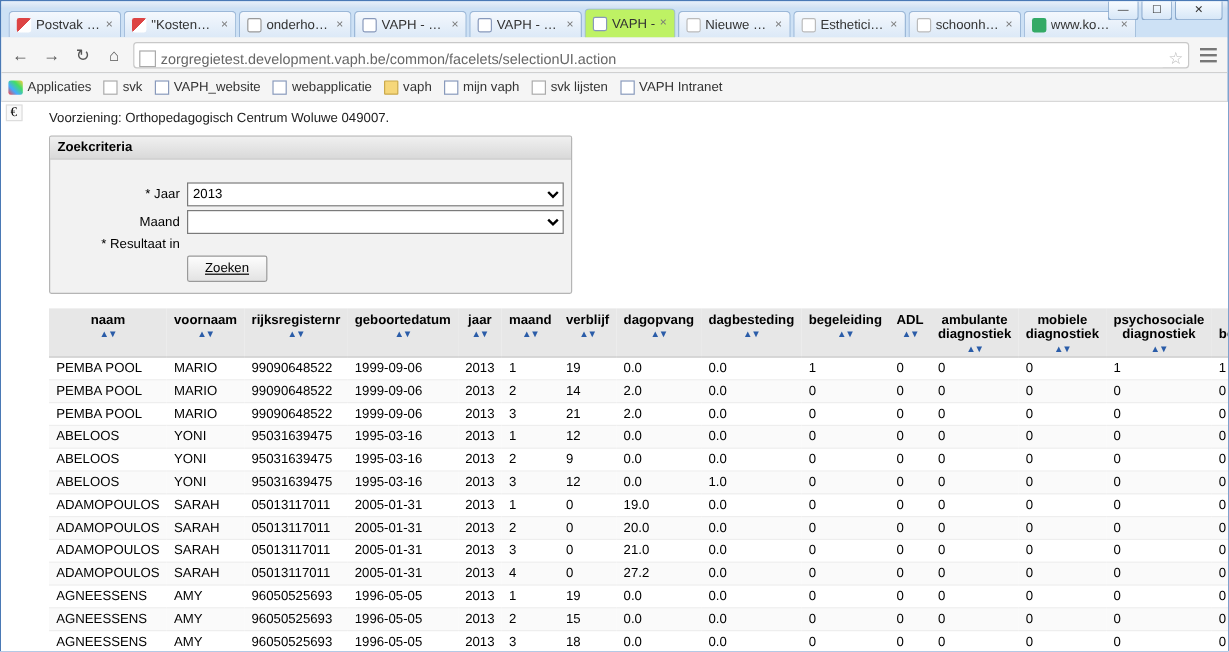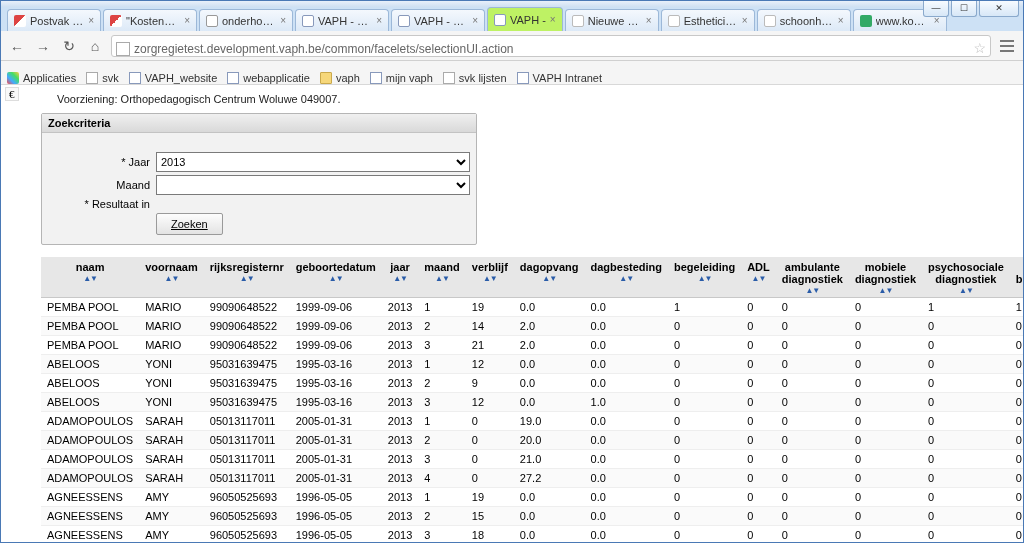--- a/index.html
+++ b/index.html
@@ -26,33 +26,33 @@
 
   .toolbar { background: #f5f5f5; border-bottom: 1px solid #d0d0d0; height: 30px; display: flex; align-items: center; padding: 0 6px; gap: 6px; }
   .nav-btn { width: 20px; height: 20px; display:flex; align-items:center; justify-content:center; color:#555; cursor:pointer; font-size:14px; border-radius:3px; }
   .addr { flex:1; height:22px; border:1px solid #c8c8c8; border-radius:3px; background:#fff; display:flex; align-items:flex-end; padding:0 4px; gap:4px; }
   .addr .page-icon { width:14px; height:14px; border:1px solid #aaa; background:#fff; }
   .addr input { flex:1; border:none; outline:none; font-size:12px; color:#666; }
   .addr .star { color:#bbb; font-size:14px; }
   .menu-btn { width:20px; display:flex; flex-direction:column; gap:3px; align-items:center; justify-content:center; cursor:pointer; }
   .menu-btn span { width:14px; height:2px; background:#777; }
 
-  .bookmarks { background:#f5f5f5; border-bottom:1px solid #d8d8d8; height:24px; display:flex; align-items:flex-end; padding:0 6px; gap:10px; font-size:11px; color:#333; }
+  .bookmarks { background:#f5f5f5; border-bottom:1px solid #d8d8d8; height:24px; display:flex; align-items:center; padding:0 6px; gap:10px; font-size:11px; color:#333; }
   .bm { display:flex; align-items:center; gap:4px; cursor:pointer; }
   .bm .bm-icon { width:12px; height:12px; }
   .bm-apps { background:linear-gradient(45deg,#f44,#4af,#4d6,#fc4); border-radius:2px; }
   .bm-page { background:#fff; border:1px solid #aaa; }
   .bm-vaph { background:#fff; border:1px solid #89b; }
   .bm-folder { background:#f6d77a; border:1px solid #caa94c; border-radius:1px; }
 
   .page { position:absolute; top:84px; left:0; right:0; bottom:0; background:#fff; overflow:auto; }
   .euro { position:absolute; top:2px; left:4px; font-size:11px; font-family: serif; border:1px solid #ddd; padding:0 3px; background:#f9f9f9; }
   .content { padding: 8px 10px 10px 40px; }
 
-  .voorziening { font-size:11px; color:#222; margin-bottom:8px;margin-left:16px; }
+  .voorziening { font-size:11px; color:#222; margin-bottom:8px; }
 
   .criteria { border:1px solid #b5b5b5; border-radius:2px; width:436px; background:#f2f2f2; }
   .criteria-head { background:linear-gradient(#f0f0f0,#d9d9d9); border-bottom:1px solid #c3c3c3; padding:3px 6px; font-weight:bold; font-size:11px; }
   .criteria-body { padding:16px 6px 6px 6px; }
   .crit-row { display:flex; align-items:center; margin:3px 0; }
   .crit-label { width:108px; text-align:right; padding-right:6px; font-size:11px; }
   .crit-row select { flex:1; height:20px; font-size:11px; border:1px solid #7a7a7a; background:#fff; }
   .crit-row button { height:22px; padding:0 14px; font-size:11px; background:linear-gradient(#fdfdfd,#e3e3e3); border:1px solid #9a9a9a; border-radius:2px; cursor:pointer;text-decoration:underline; }
 
   table.data { border-collapse:collapse; margin-top:12px; width:100%; font-size:11px; }

